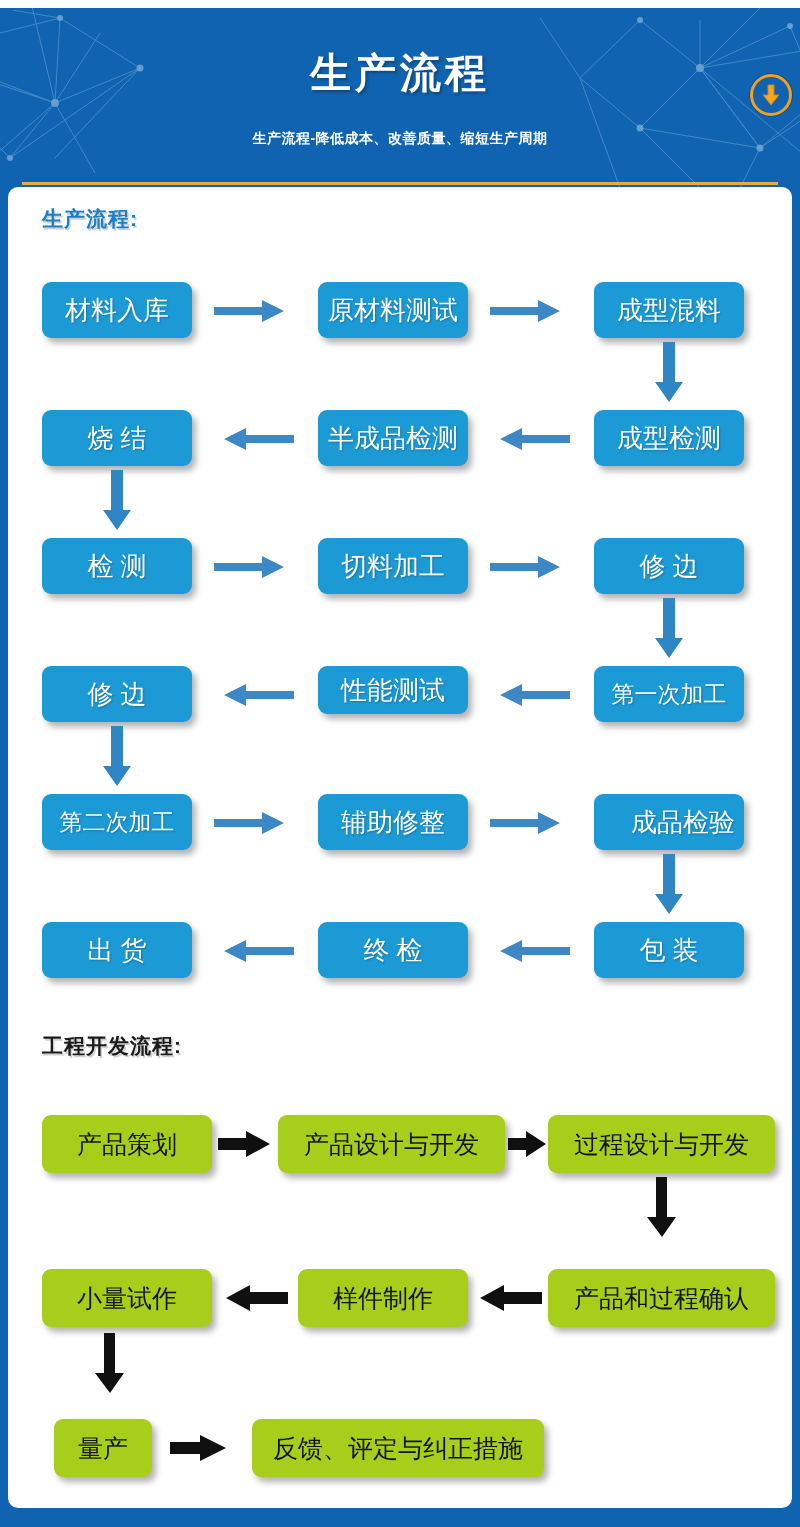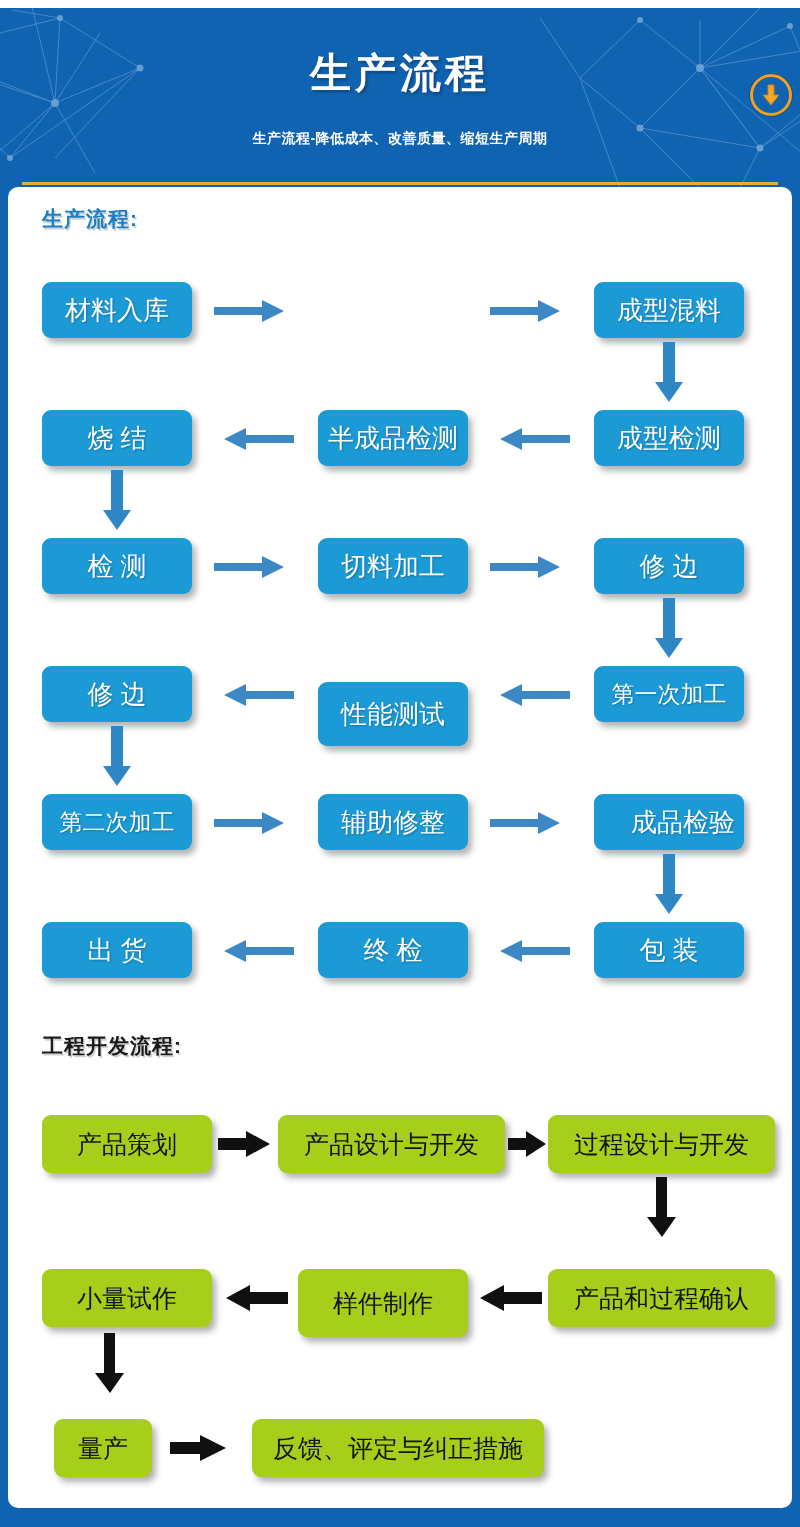--- a/index.html
+++ b/index.html
@@ -137,20 +137,21 @@
     </div>
 
     <div class="gold-rule"></div>
   </div>
 
   <div class="card">
 
     <div class="sec-title blue" style="left:34px;top:18px;">生产流程:</div>
 
     <div class="node blue" style="left:34px;top:95px;width:150px;height:56px;">材料入库</div>
+    <div class="node blue" style="left:310px;top:95px;width:150px;height:56px;">原材料测试</div>
     <div class="node blue" style="left:586px;top:95px;width:150px;height:56px;">成型混料</div>
 
     <div class="arrow" style="left:206px;top:112px;">
       <svg width="80" height="24" viewBox="0 0 80 24">
         <path d="M0 8 h48 V1 l22 11 -22 11 V16 H0 z" fill="#3d88c4"></path>
       </svg>
     </div>
     <div class="arrow" style="left:482px;top:112px;">
       <svg width="80" height="24" viewBox="0 0 80 24">
         <path d="M0 8 h48 V1 l22 11 -22 11 V16 H0 z" fill="#3d88c4"></path>
@@ -196,21 +197,21 @@
         <path d="M0 8 h48 V1 l22 11 -22 11 V16 H0 z" fill="#3d88c4"></path>
       </svg>
     </div>
     <div class="arrow" style="left:645px;top:411px;">
       <svg width="32" height="62" viewBox="0 0 32 62">
         <path d="M10 0 h12 v40 h8 L16 60 2 40 h8 z" fill="#2f86c5"></path>
       </svg>
     </div>
 
     <div class="node blue" style="left:34px;top:479px;width:150px;height:56px;">修 边</div>
-    <div class="node blue" style="left:310px;top:479px;width:150px;height:64px;margin-top:16px;">性能测试</div>
+    <div class="node blue" style="left:310px;top:479px;width:150px;height:48px;">性能测试</div>
     <div class="node blue" style="left:586px;top:479px;width:150px;height:56px;font-size:23px;">第一次加工</div>
 
     <div class="arrow" style="left:206px;top:496px;">
       <svg width="80" height="24" viewBox="0 0 80 24">
         <path d="M80 8 H32 V1 L10 12 32 23 V16 h48 z" fill="#3d88c4"></path>
       </svg>
     </div>
     <div class="arrow" style="left:482px;top:496px;">
       <svg width="80" height="24" viewBox="0 0 80 24">
         <path d="M80 8 H32 V1 L10 12 32 23 V16 h48 z" fill="#3d88c4"></path>
@@ -273,21 +274,21 @@
         <path d="M0 7 h18 V0 l20 13 -20 13 V19 H0 z" fill="#101010"></path>
       </svg>
     </div>
     <div class="arrow" style="left:637px;top:990px;">
       <svg width="34" height="62" viewBox="0 0 34 62">
         <path d="M11 0 h11 v40 h9 L17 60 2 40 h9 z" fill="#101010"></path>
       </svg>
     </div>
 
     <div class="node green" style="left:34px;top:1082px;width:170px;height:58px;">小量试作</div>
-    <div class="node green" style="left:290px;top:1082px;width:170px;height:68px;">样件制作</div>
+    <div class="node green" style="left:290px;top:1082px;width:170px;height:58px;">样件制作</div>
     <div class="node green" style="left:540px;top:1082px;width:227px;height:58px;">产品和过程确认</div>
 
     <div class="arrow" style="left:212px;top:1098px;">
       <svg width="68" height="26" viewBox="0 0 68 26">
         <path d="M68 7 H30 V0 L6 13 30 26 V19 h38 z" fill="#101010"></path>
       </svg>
     </div>
     <div class="arrow" style="left:464px;top:1098px;">
       <svg width="70" height="26" viewBox="0 0 70 26">
         <path d="M70 7 H32 V0 L8 13 32 26 V19 h38 z" fill="#101010"></path>

